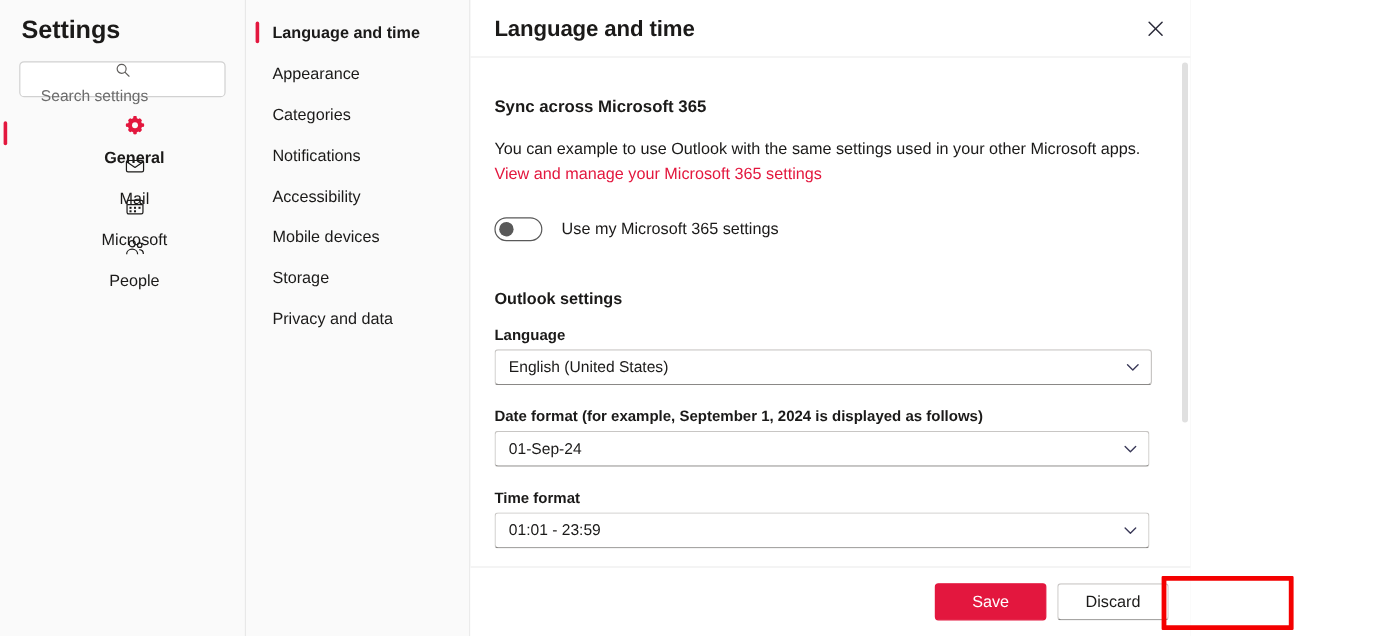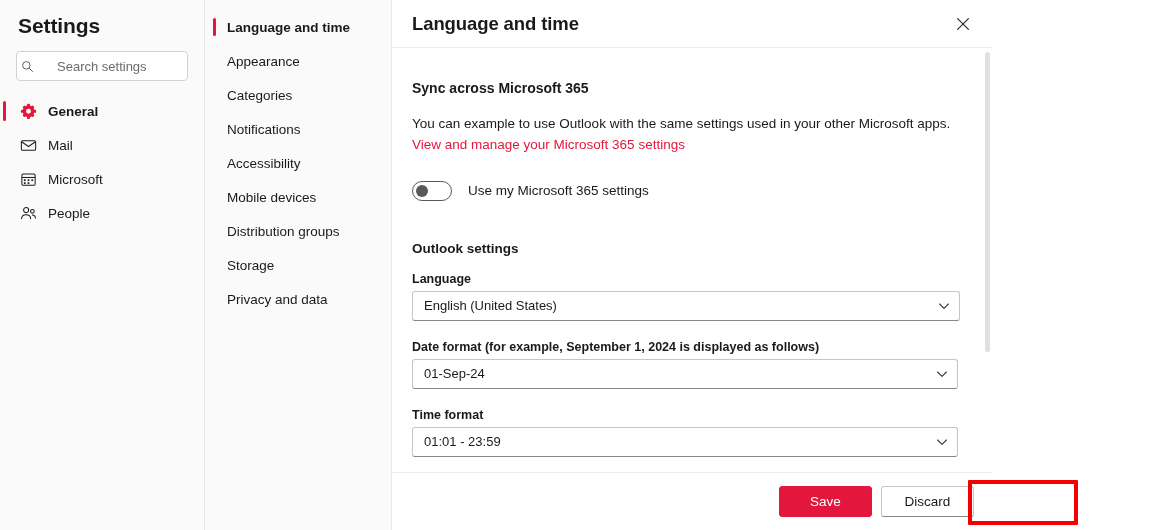--- a/index.html
+++ b/index.html
@@ -37,22 +37,23 @@
     letter-spacing: -0.1px;
   }
   .search-wrap {
     margin: 13px 16px 0 16px;
     height: 30px;
     background: #ffffff;
     border: 1px solid #d1d1d1;
     border-radius: 4px;
     display: flex;
     align-items: center;
-    padding: 0 4px;
-    gap: 23px;
+    padding: 0 17px;
+    gap: 7px;
+    flex-direction: column;
   }
   .search-icon { flex: 0 0 13px; height: 13px; display: block; }
   .search-input {
     border: none;
     outline: none;
     background: transparent;
     font-family: "Liberation Sans", sans-serif;
     font-size: 13px;
     color: #1b1a19;
     width: 100%;
@@ -63,20 +64,21 @@
   .nav-list { margin-top: 15px; }
   .nav-item {
     position: relative;
     height: 30px;
     display: flex;
     align-items: center;
     gap: 11px;
     padding-left: 20px;
     cursor: pointer;
     margin-bottom: 4px;
+    flex-direction: column;
   }
   .nav-item .nav-icon {
     width: 17px; height: 17px;
     display: flex; align-items: center; justify-content: center;
     flex: 0 0 17px;
   }
   .nav-item .nav-label {
     font-size: 13.5px;
     color: #1b1a19;
   }
@@ -377,23 +379,20 @@
     <div class="subnav-item">
       <span>Notifications</span>
     </div>
     <div class="subnav-item">
       <span>Accessibility</span>
     </div>
     <div class="subnav-item">
       <span>Mobile devices</span>
     </div>
     <div class="subnav-item">
-      <span>Distribution groups</span>
-    </div>
-    <div class="subnav-item">
       <span>Storage</span>
     </div>
     <div class="subnav-item">
       <span>Privacy and data</span>
     </div>
   </div>
 
   <div class="main">
 
     <div class="main-header">

